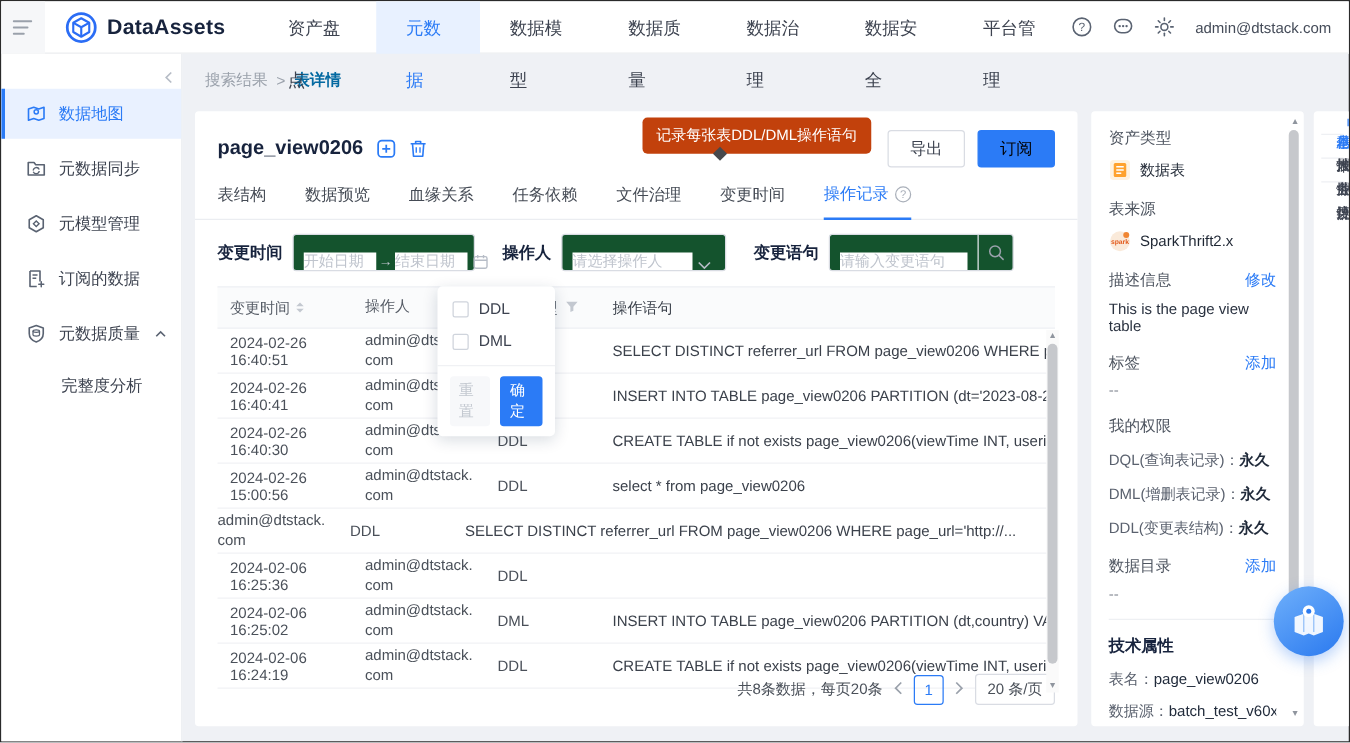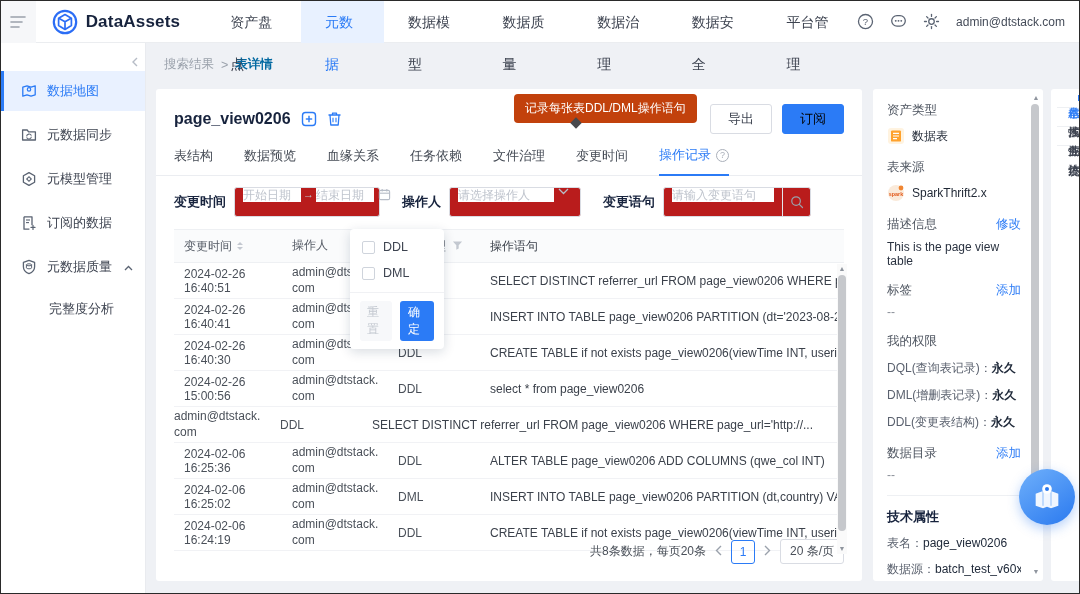--- a/index.html
+++ b/index.html
@@ -48,21 +48,21 @@
   .tabs { display:flex; gap:31px; padding:12px 18px 0; border-bottom:1px solid #ebedf1; }
   .tab { padding-bottom:10px; font-size:13px; color:#454b55; cursor:pointer; display:flex; align-items:center; gap:5px; }
   .tab.active { color:#2b7bf6; border-bottom:2px solid #2b7bf6; margin-bottom:-1px; }
   .q-circle { width:13px; height:13px; border:1px solid #aab0ba; border-radius:50%; color:#aab0ba; font-size:9px; line-height:11px; text-align:center; }
 
   .tooltip { position:absolute; left:358px; top:5px; background:#c2410c; color:#fff; font-size:12px; padding:6px 11px; border-radius:4px; white-space:nowrap; z-index:40; }
   .tooltip::after { content:""; position:absolute; left:58px; bottom:-4px; width:8px; height:8px; background:#47484c; transform:rotate(45deg); }
 
   .filters { display:flex; align-items:center; padding:11px 18px 12px; font-size:13px; color:#17233d; }
   .f-label { font-weight:bold; margin-right:8px; white-space:nowrap; }
-  .f-box { display:flex; align-items:flex-start; border:1px solid #d9dce3; border-radius:3px; height:30px; background:#b91c1c; padding:0 8px; }
+  .f-box { display:flex; align-items:flex-end; border:1px solid #d9dce3; border-radius:3px; height:30px; background:#14532d; padding:0 8px; }
   .f-box input { border:none; outline:none; font-size:12px; color:#3d4350; width:58px; font-family:inherit; }
   .f-box input::placeholder { color:#bfc4cd; }
   .range-sep { color:#bfc4cd; font-size:11px; margin:0 2px; }
   .suffix-icon { color:#b7bdc7; display:flex; margin-left:4px; }
   .gap { width:22px; }
   .search-box { padding:0; }
   .search-box input { width:102px; margin:0 8px; }
   .search-seg { width:28px; height:28px; border-left:1px solid #e4e7ec; display:flex; align-items:center; justify-content:center; color:#9aa1ab; cursor:pointer; }
 
   .grid { margin:0 18px; position:relative; font-size:12px; }
@@ -385,21 +385,20 @@
             </div>
           <div class="c-type">DDL</div>
           <div class="c-sql">SELECT DISTINCT referrer_url FROM page_view0206 WHERE page_url='http://...</div>
         </div>
         <div class="g-row">
           <div class="c-time">2024-02-06 16:25:36</div>
           <div class="c-op">
               <span>admin@dtstack.com</span>
             </div>
           <div class="c-type">DDL</div>
-          <div class="c-sql">ALTER TABLE page_view0206 ADD COLUMNS (qwe_col INT)</div>
         </div>
         <div class="g-row">
           <div class="c-time">2024-02-06 16:25:02</div>
           <div class="c-op">
               <span>admin@dtstack.com</span>
             </div>
           <div class="c-type">DML</div>
           <div class="c-sql">INSERT INTO TABLE page_view0206 PARTITION (dt,country) VALUES (1,100001,...</div>
         </div>
         <div class="g-row">

